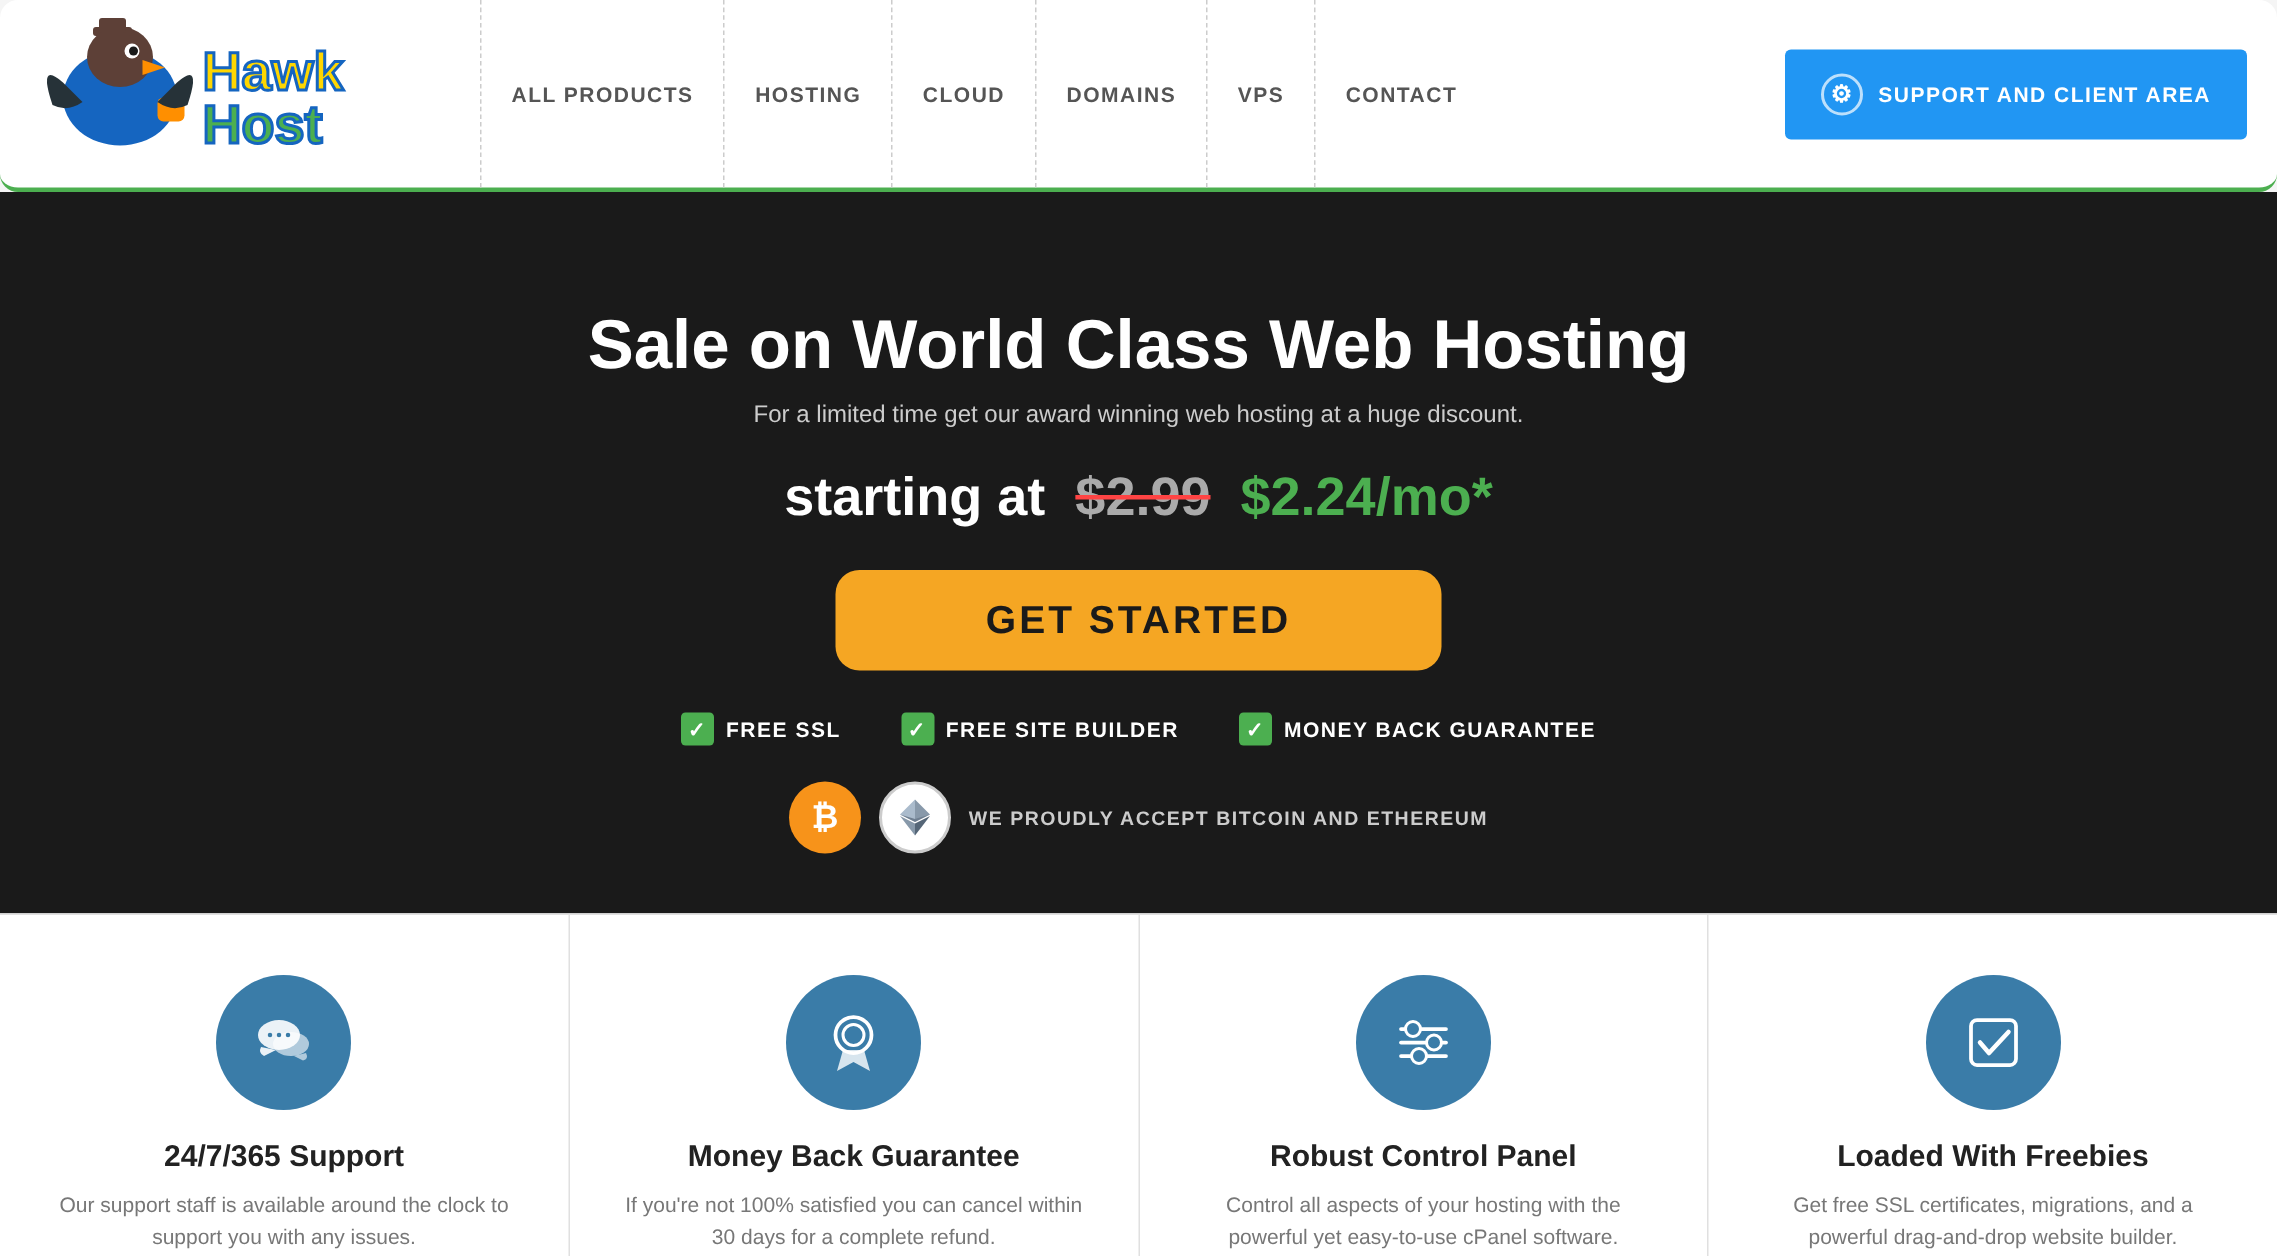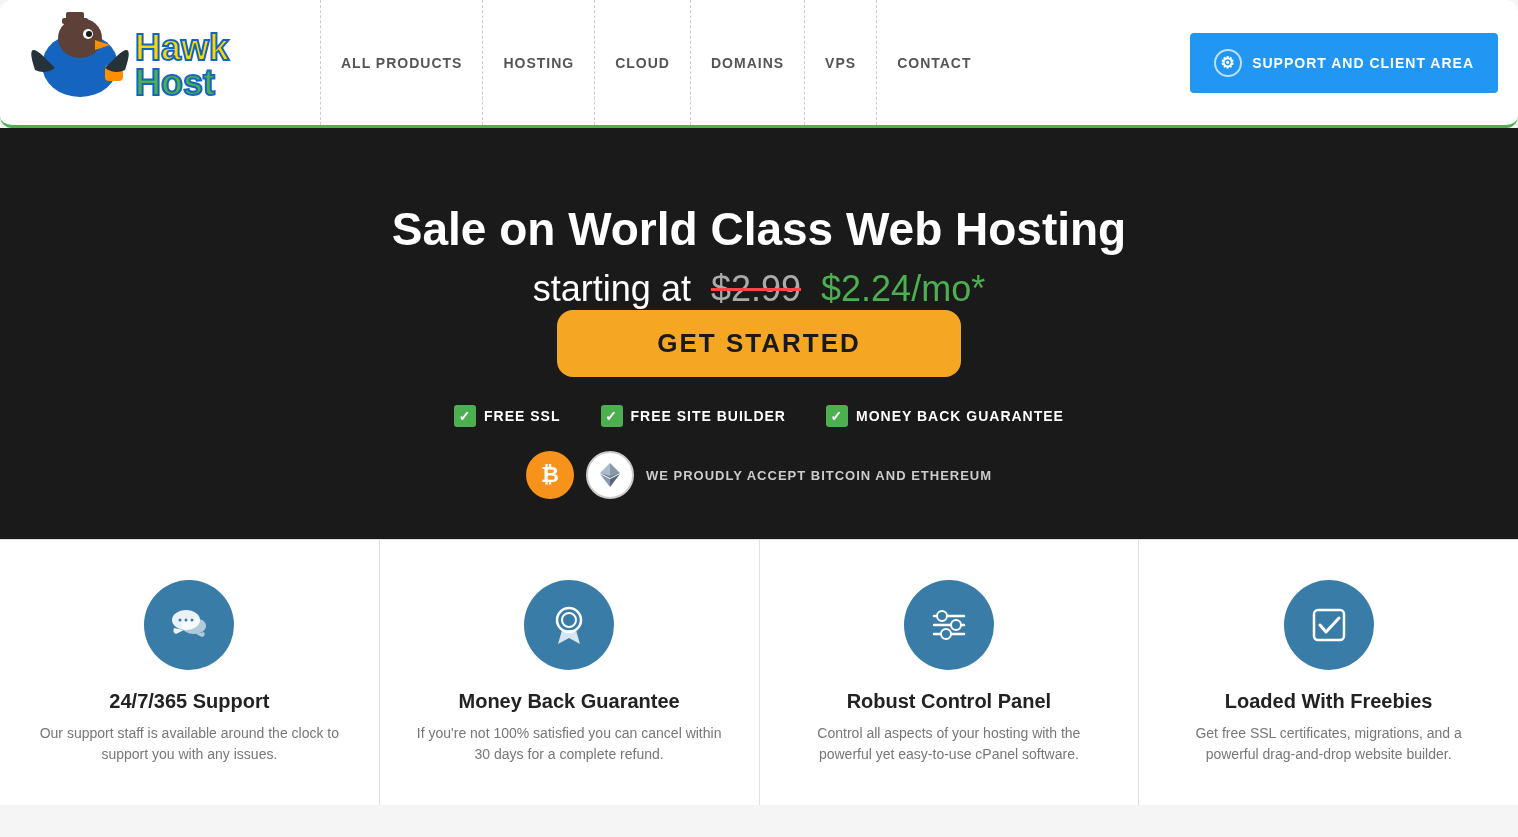--- a/index.html
+++ b/index.html
@@ -88,21 +88,22 @@
       font-weight: bold;
       margin-bottom: 12px;
     }
     .hero-subtitle {
       font-size: 16px;
       color: #ccc;
       margin-bottom: 24px;
     }
     .hero-price {
       font-size: 36px;
-      font-weight: normal;
+      font-weight: bold;
+      margin-bottom: 28px;
     }
     .hero-price .old-price {
       color: #aaa;
       text-decoration: line-through;
       text-decoration-color: #ff4444;
     }
     .hero-price .new-price {
       color: #4caf50;
     }
     .get-started-btn {
@@ -253,20 +254,21 @@
 
     <div class="support-btn">
       <div class="support-icon">⚙</div>
       <span>SUPPORT AND CLIENT AREA</span>
     </div>
   </nav>
 </header>
 
 <section class="hero">
   <h1 class="hero-title">Sale on World Class Web Hosting</h1>
+  <p class="hero-subtitle">For a limited time get our award winning web hosting at a huge discount.</p>
 
   <div class="hero-price">
     <span>starting at</span>&nbsp;
     <span class="old-price">$2.99</span>&nbsp;
     <span class="new-price">$2.24/mo*</span>
   </div>
 
   <div class="get-started-btn">GET STARTED</div>
 
   <div class="hero-badges">

